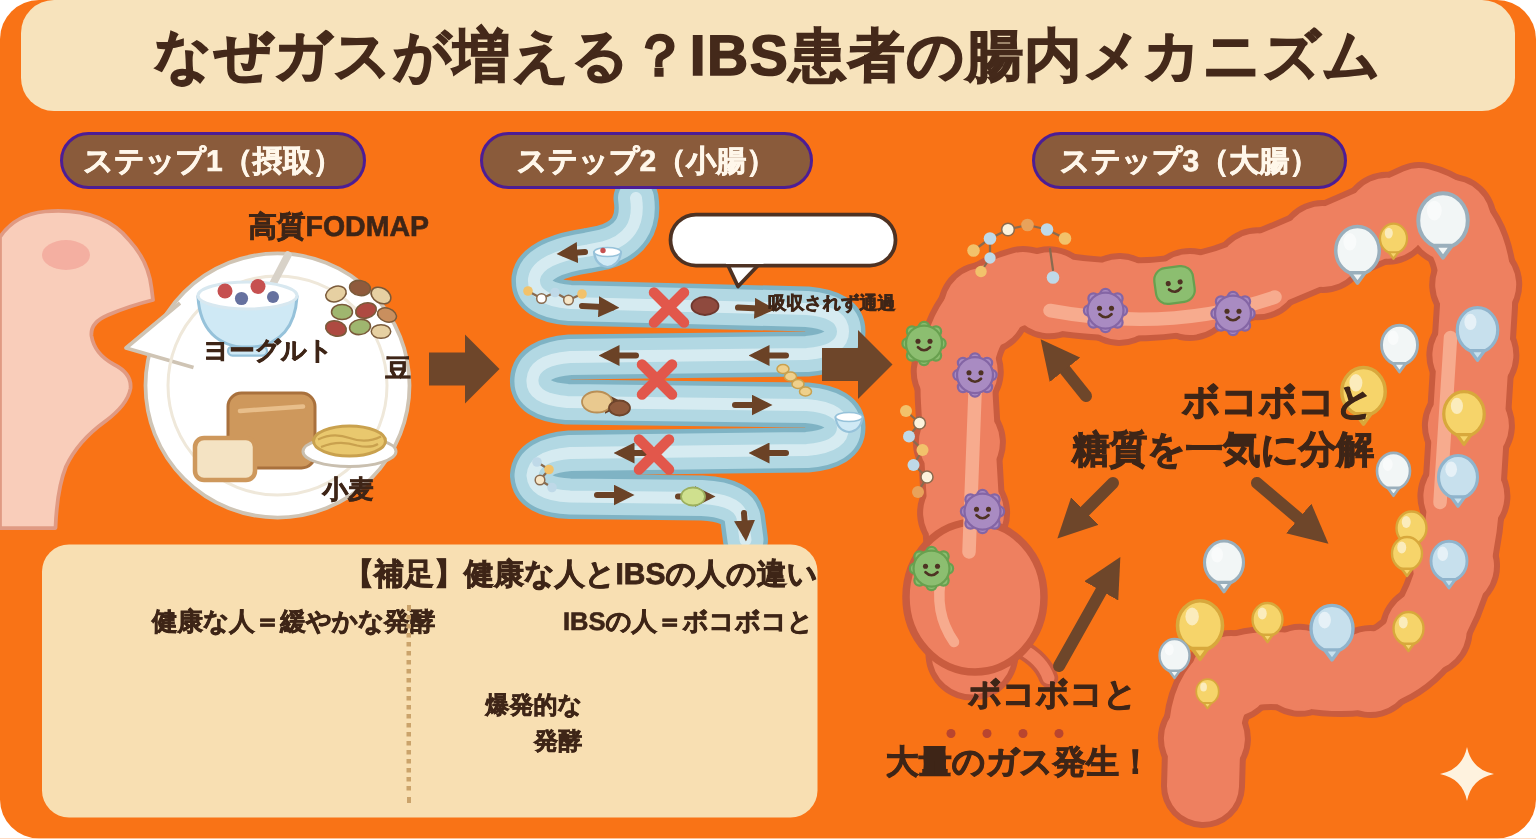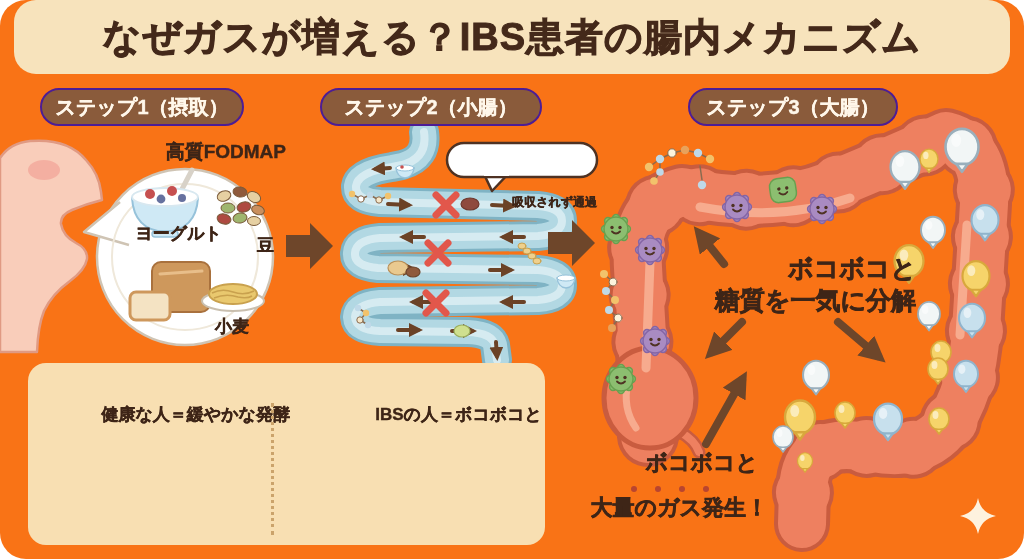--- a/index.html
+++ b/index.html
@@ -362,18 +362,23 @@
   <div class="txt bubble2">吸収されず通過</div>
 
   <div class="txt cap3">
     <div>ボコボコと</div>
     <div>糖質を一気に分解</div>
   </div>
   <div class="txt gas1">ボコボコと</div>
   <div class="txt gas2">大量のガス発生！</div>
 
   <div class="supp">
+    <div class="txt supp-title">【補足】健康な人とIBSの人の違い</div>
     <div class="txt supp-h">健康な人＝緩やかな発酵</div>
     <div class="txt supp-i">IBSの人＝ボコボコと</div>
+    <div class="txt supp-note">
+      <div>爆発的な</div>
+      <div>発酵</div>
+    </div>
     <div class="divider"></div>
   </div>
 
 </div>
 
 </body></html>

